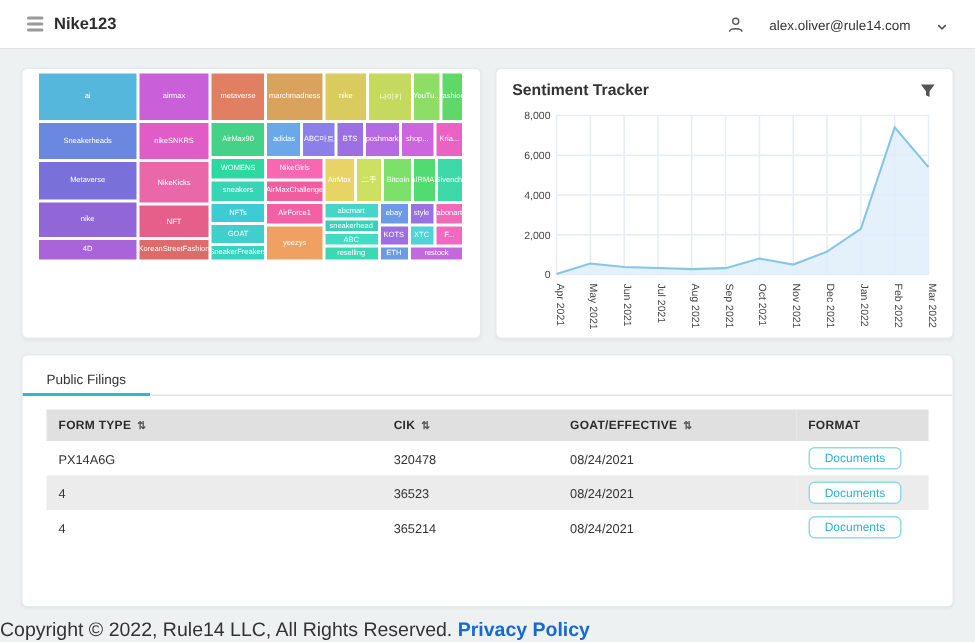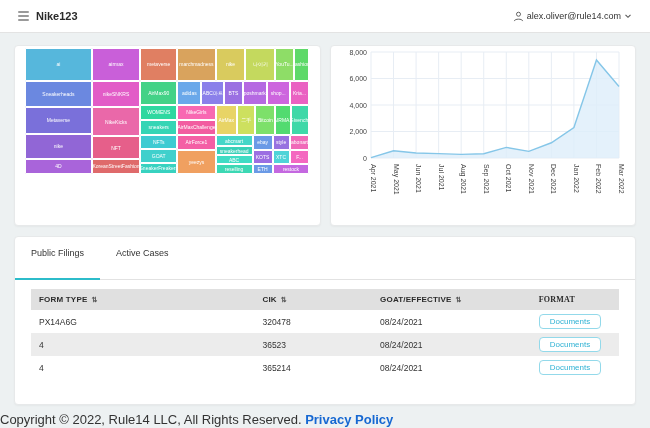--- a/index.html
+++ b/index.html
@@ -14,21 +14,21 @@
   
   .topbar {
     height:32px; background:#fff; border-bottom:1px solid #e3e3e3;
     display:flex; align-items:center; justify-content:space-between;
     padding:16px 18px;
   }
   .brand { display:flex; align-items:center; gap:7px; }
   .hamburger { display:flex; flex-direction:column; gap:2px; cursor:pointer; }
   .hamburger span { width:11px; height:2px; background:#9a9a9a; border-radius:1px; }
   .brand-name { font-size:11px; font-weight:bold; color:#2b2b2b; }
-  .usermenu { display:flex; align-items:center; gap:3px; cursor:pointer; }
+  .usermenu { display:flex; align-items:flex-end; gap:17px; cursor:pointer; }
   .usermenu svg { display:block; }
   .user-email { font-size:9px; color:#333; }
   
   .content { padding:12px 14px 0; }
   .cards-row { display:flex; gap:9px; }
   .card {
     background:#fff; border:1px solid #e7e9ea; border-radius:4px;
     box-shadow:0 1px 2px rgba(0,0,0,0.04);
   }
   .card.half { width:307px; height:181px; }
@@ -44,21 +44,21 @@
     position:absolute; display:flex; align-items:center; justify-content:center;
     color:#fff; font-size:5px; overflow:hidden; white-space:nowrap;
     border:1px solid #fff; border-radius:1px; cursor:pointer;
   }
   
   .linechart { margin:0 6px; }
   
   .card.wide { margin-top:10px; height:169px; overflow:hidden; }
   .legal-title { font-size:9.5px; color:#333; padding:9px 16px 0; }
   .tabs { display:flex; margin-top:7px; border-bottom:1px solid #e2e2e2; }
-  .tab { font-size:9px; color:#333; padding:4px 16px 21px; cursor:pointer; position:relative; }
+  .tab { font-size:9px; color:#333; padding:4px 16px 5px; cursor:pointer; position:relative; }
   .tab.active::after {
     content:""; position:absolute; left:0; right:0; bottom:-1px; height:2px; background:#2cbcca;
   }
   .search-wrap { padding:8px 16px 0; }
   .search-label { font-size:8px; color:#4a4a4a; }
   .search-input {
     display:block; border:none; border-bottom:1px solid #9d9d9d; width:120px;
     margin-top:7px; font-size:9px; padding:1px 0; background:transparent; outline:none;
   }
   
@@ -69,21 +69,21 @@
   }
   thead th .sort { color:#555; font-size:7px; margin-left:4px; cursor:pointer; }
   tbody td { font-size:8.5px; color:#333; padding:4px 8px; }
   tbody tr:nth-child(even) { background:#ececec; }
   .doc-btn {
     font-family:"Liberation Sans", sans-serif;
     font-size:8px; color:#2fb2d4; background:#fff; border:1px solid #93d9ea;
     border-radius:4px; padding:2px 10px; cursor:pointer;
   }
   th.col-formtype { width:38%; } th.col-cik { width:20%; }
-  th.col-filed { width:27%; } th.col-format { width:15%;font-family:Liberation Serif, serif; }
+  th.col-filed { width:27%; } th.col-format { width:15%; }
   
   .footer { text-align:left; padding:7px 0; font-size:13px; color:#333; }
   .footer a { color:#1668d2; text-decoration:none; font-weight:bold; cursor:pointer; }
 </style>
 </head>
 <body>
 
 <div class="topbar">
   <div class="brand">
     <div class="hamburger">
@@ -156,20 +156,26 @@
           <div class="tm-cell" title="abonart" style="left: 93%; top: 69%; width: 7%; height: 12%; background: rgb(240, 106, 184);">abonart</div>
           <div class="tm-cell" title="KOTS" style="left: 80%; top: 81%; width: 7%; height: 11%; background: rgb(156, 110, 226);">KOTS</div>
           <div class="tm-cell" title="XTC" style="left: 87%; top: 81%; width: 6%; height: 11%; background: rgb(79, 212, 216);">XTC</div>
           <div class="tm-cell" title="F..." style="left: 93%; top: 81%; width: 7%; height: 11%; background: rgb(244, 104, 192);">F...</div>
           <div class="tm-cell" title="ETH" style="left: 80%; top: 92%; width: 7%; height: 8%; background: rgb(107, 154, 230);">ETH</div>
           <div class="tm-cell" title="restock" style="left: 87%; top: 92%; width: 13%; height: 8%; background: rgb(196, 104, 224);">restock</div>
         </div>
     </div>
 
     <div class="card half">
+      <div class="card-head">
+        <span class="card-title">Sentiment Tracker</span>
+        <svg class="funnel" width="11" height="11" viewBox="0 0 12 12">
+          <path d="M1 1.5 H11 L7.3 6.3 V10.5 L4.7 9.2 V6.3 Z" fill="#555"></path>
+        </svg>
+      </div>
       <div class="linechart" id="linechart"><svg width="292" height="155" viewBox="0 0 292 155">
             <line x1="34" y1="112" x2="282" y2="112" stroke="#e7edf4" stroke-width="1"></line>
             <line x1="34" y1="85.5" x2="282" y2="85.5" stroke="#e7edf4" stroke-width="1"></line>
             <line x1="34" y1="59" x2="282" y2="59" stroke="#e7edf4" stroke-width="1"></line>
             <line x1="34" y1="32.5" x2="282" y2="32.5" stroke="#e7edf4" stroke-width="1"></line>
             <line x1="34" y1="6" x2="282" y2="6" stroke="#e7edf4" stroke-width="1"></line>
             <line x1="34" y1="6" x2="34" y2="112" stroke="#e7edf4" stroke-width="1"></line>
             <line x1="56.54545454545455" y1="6" x2="56.54545454545455" y2="112" stroke="#e7edf4" stroke-width="1"></line>
             <line x1="79.0909090909091" y1="6" x2="79.0909090909091" y2="112" stroke="#e7edf4" stroke-width="1"></line>
             <line x1="101.63636363636364" y1="6" x2="101.63636363636364" y2="112" stroke="#e7edf4" stroke-width="1"></line>
@@ -200,21 +206,20 @@
             <text x="236.9090909090909" y="118" transform="rotate(90 236.9090909090909 118)" text-anchor="start" font-size="7" fill="#444" font-family="Liberation Sans, sans-serif">Jan 2022</text>
             <text x="259.4545454545455" y="118" transform="rotate(90 259.4545454545455 118)" text-anchor="start" font-size="7" fill="#444" font-family="Liberation Sans, sans-serif">Feb 2022</text>
             <text x="282" y="118" transform="rotate(90 282 118)" text-anchor="start" font-size="7" fill="#444" font-family="Liberation Sans, sans-serif">Mar 2022</text>
           </svg></div>
     </div>
   </div>
 
   <div class="card wide">
     <div class="tabs">
       <div class="tab active">Public Filings</div>
-      <div class="tab">Active Cases</div>
     </div>
     <table>
       <thead>
         <tr>
           <th class="col-formtype"><span>FORM TYPE</span><span class="sort">⇅</span></th>
           <th class="col-cik"><span>CIK</span><span class="sort">⇅</span></th>
           <th class="col-filed"><span>GOAT/EFFECTIVE</span><span class="sort">⇅</span></th>
           <th class="col-format"><span>FORMAT</span></th>
         </tr>
       </thead>

